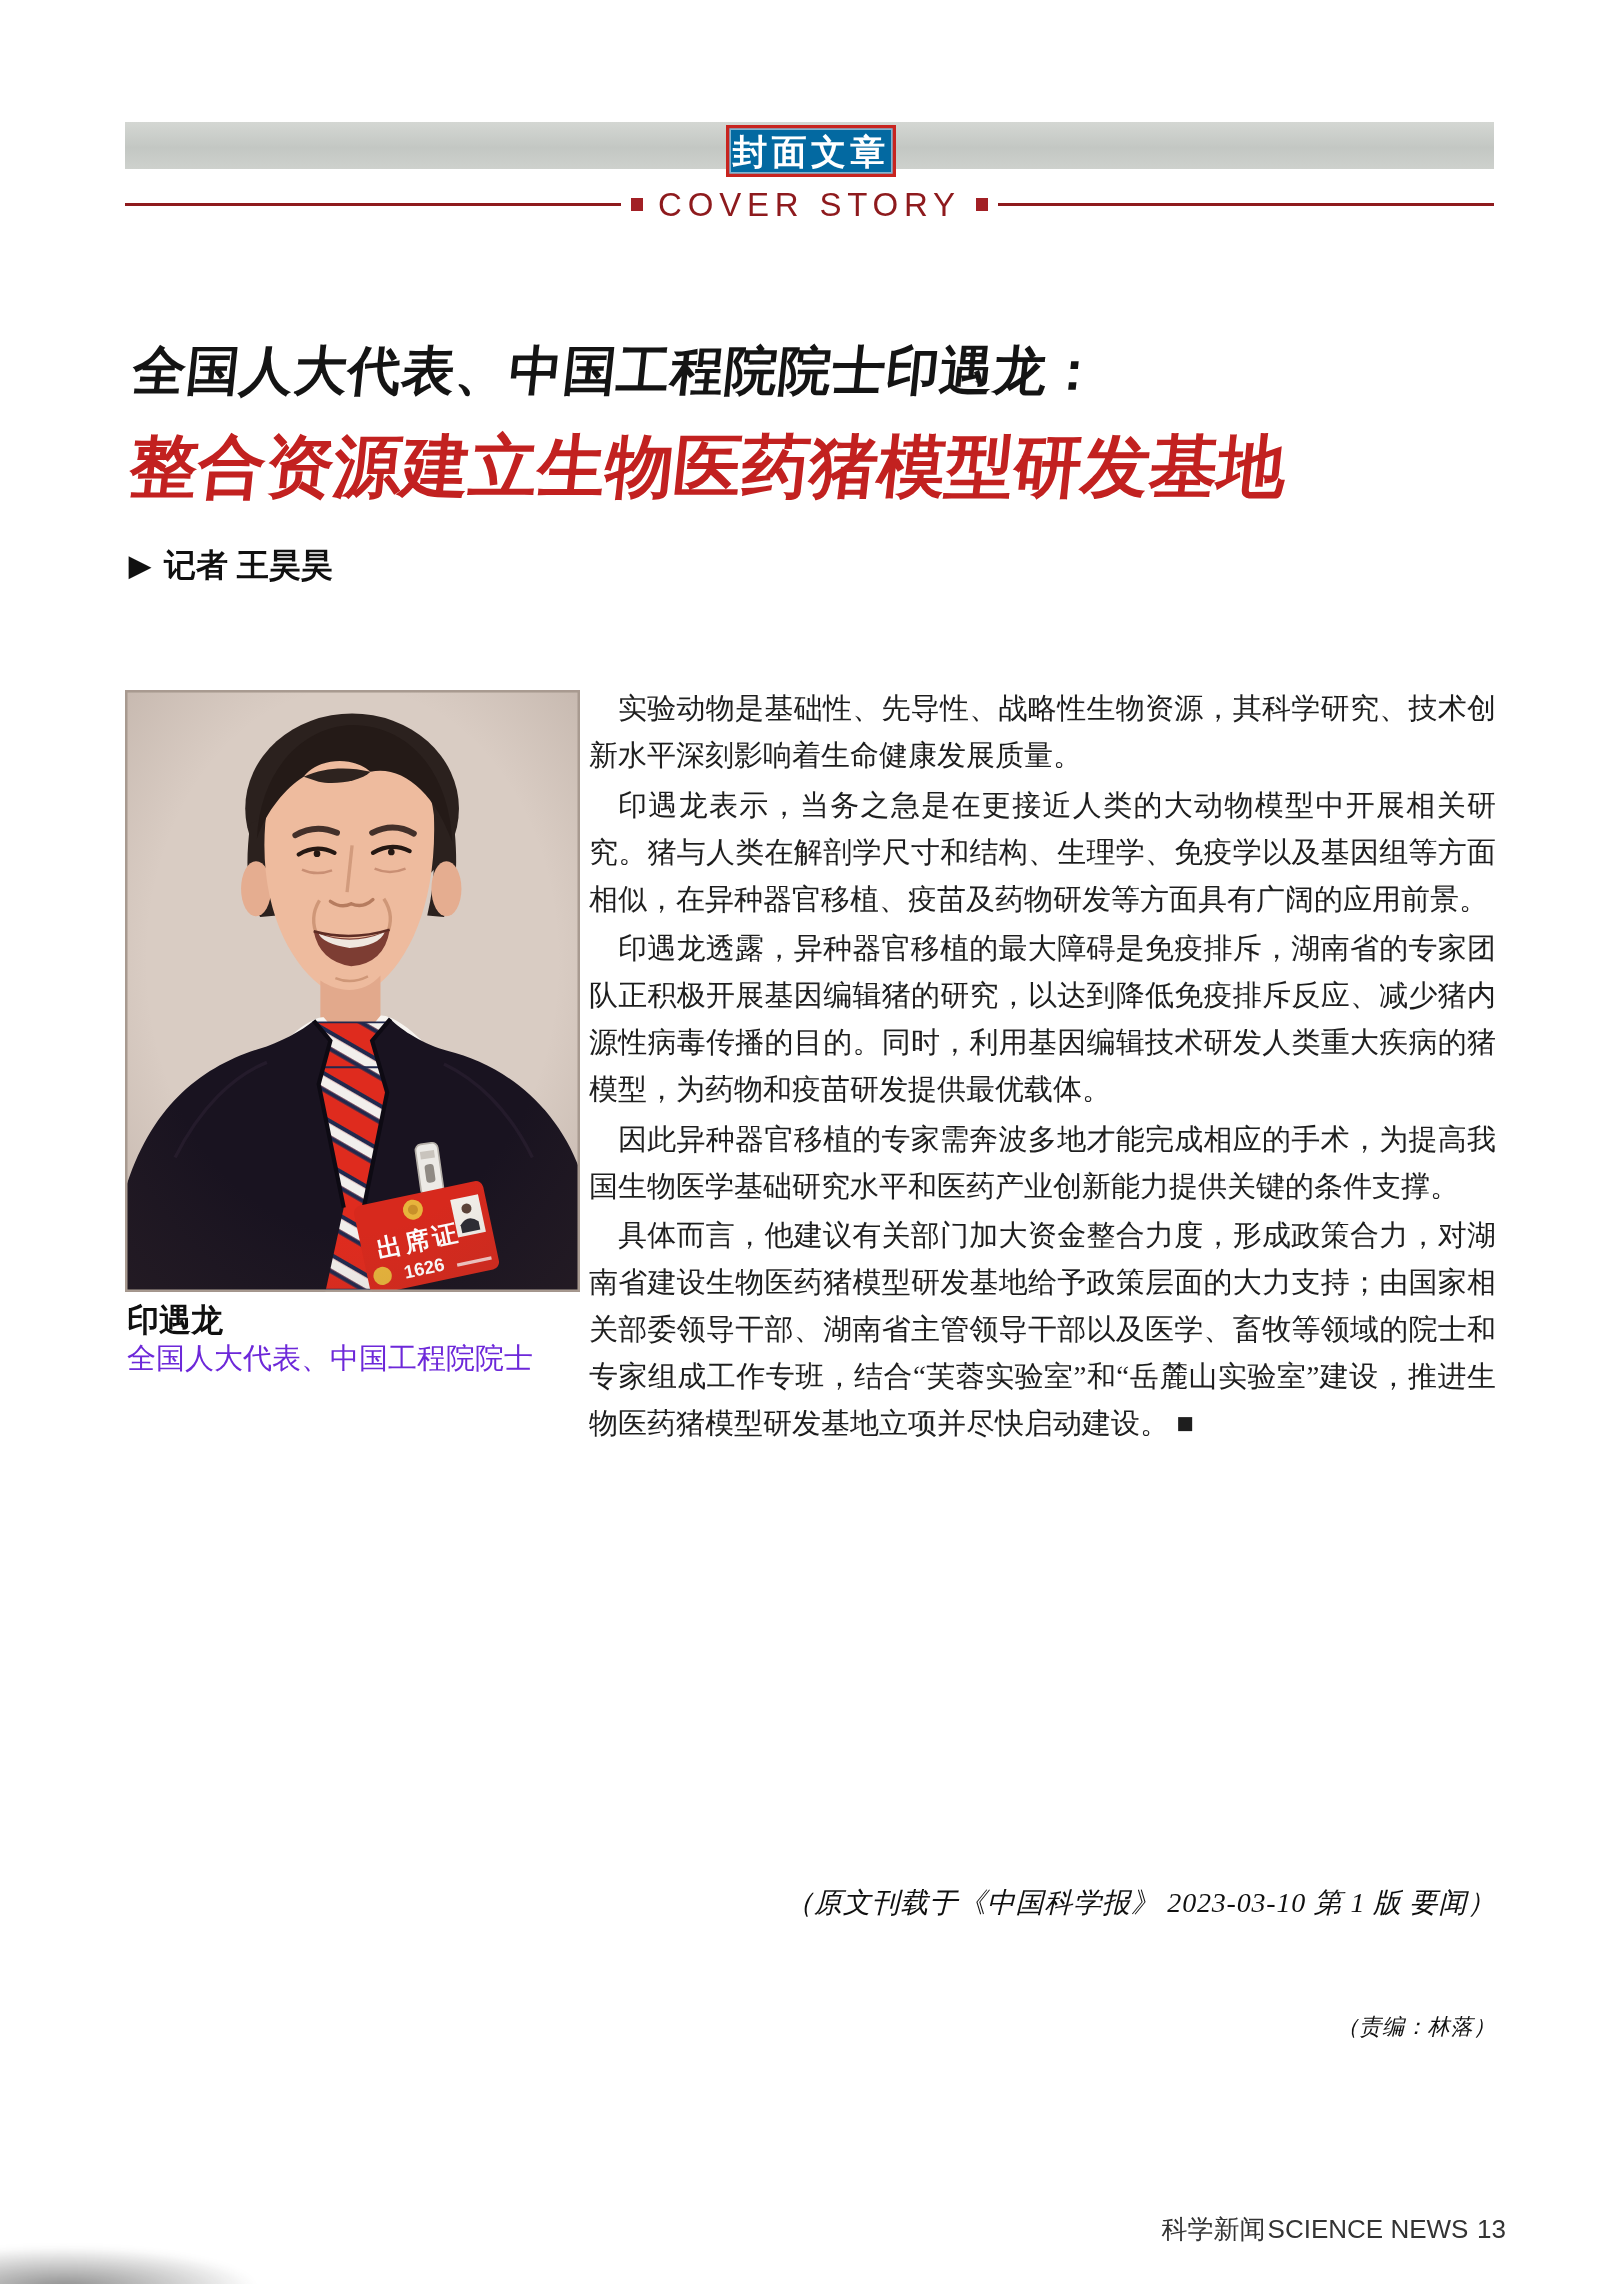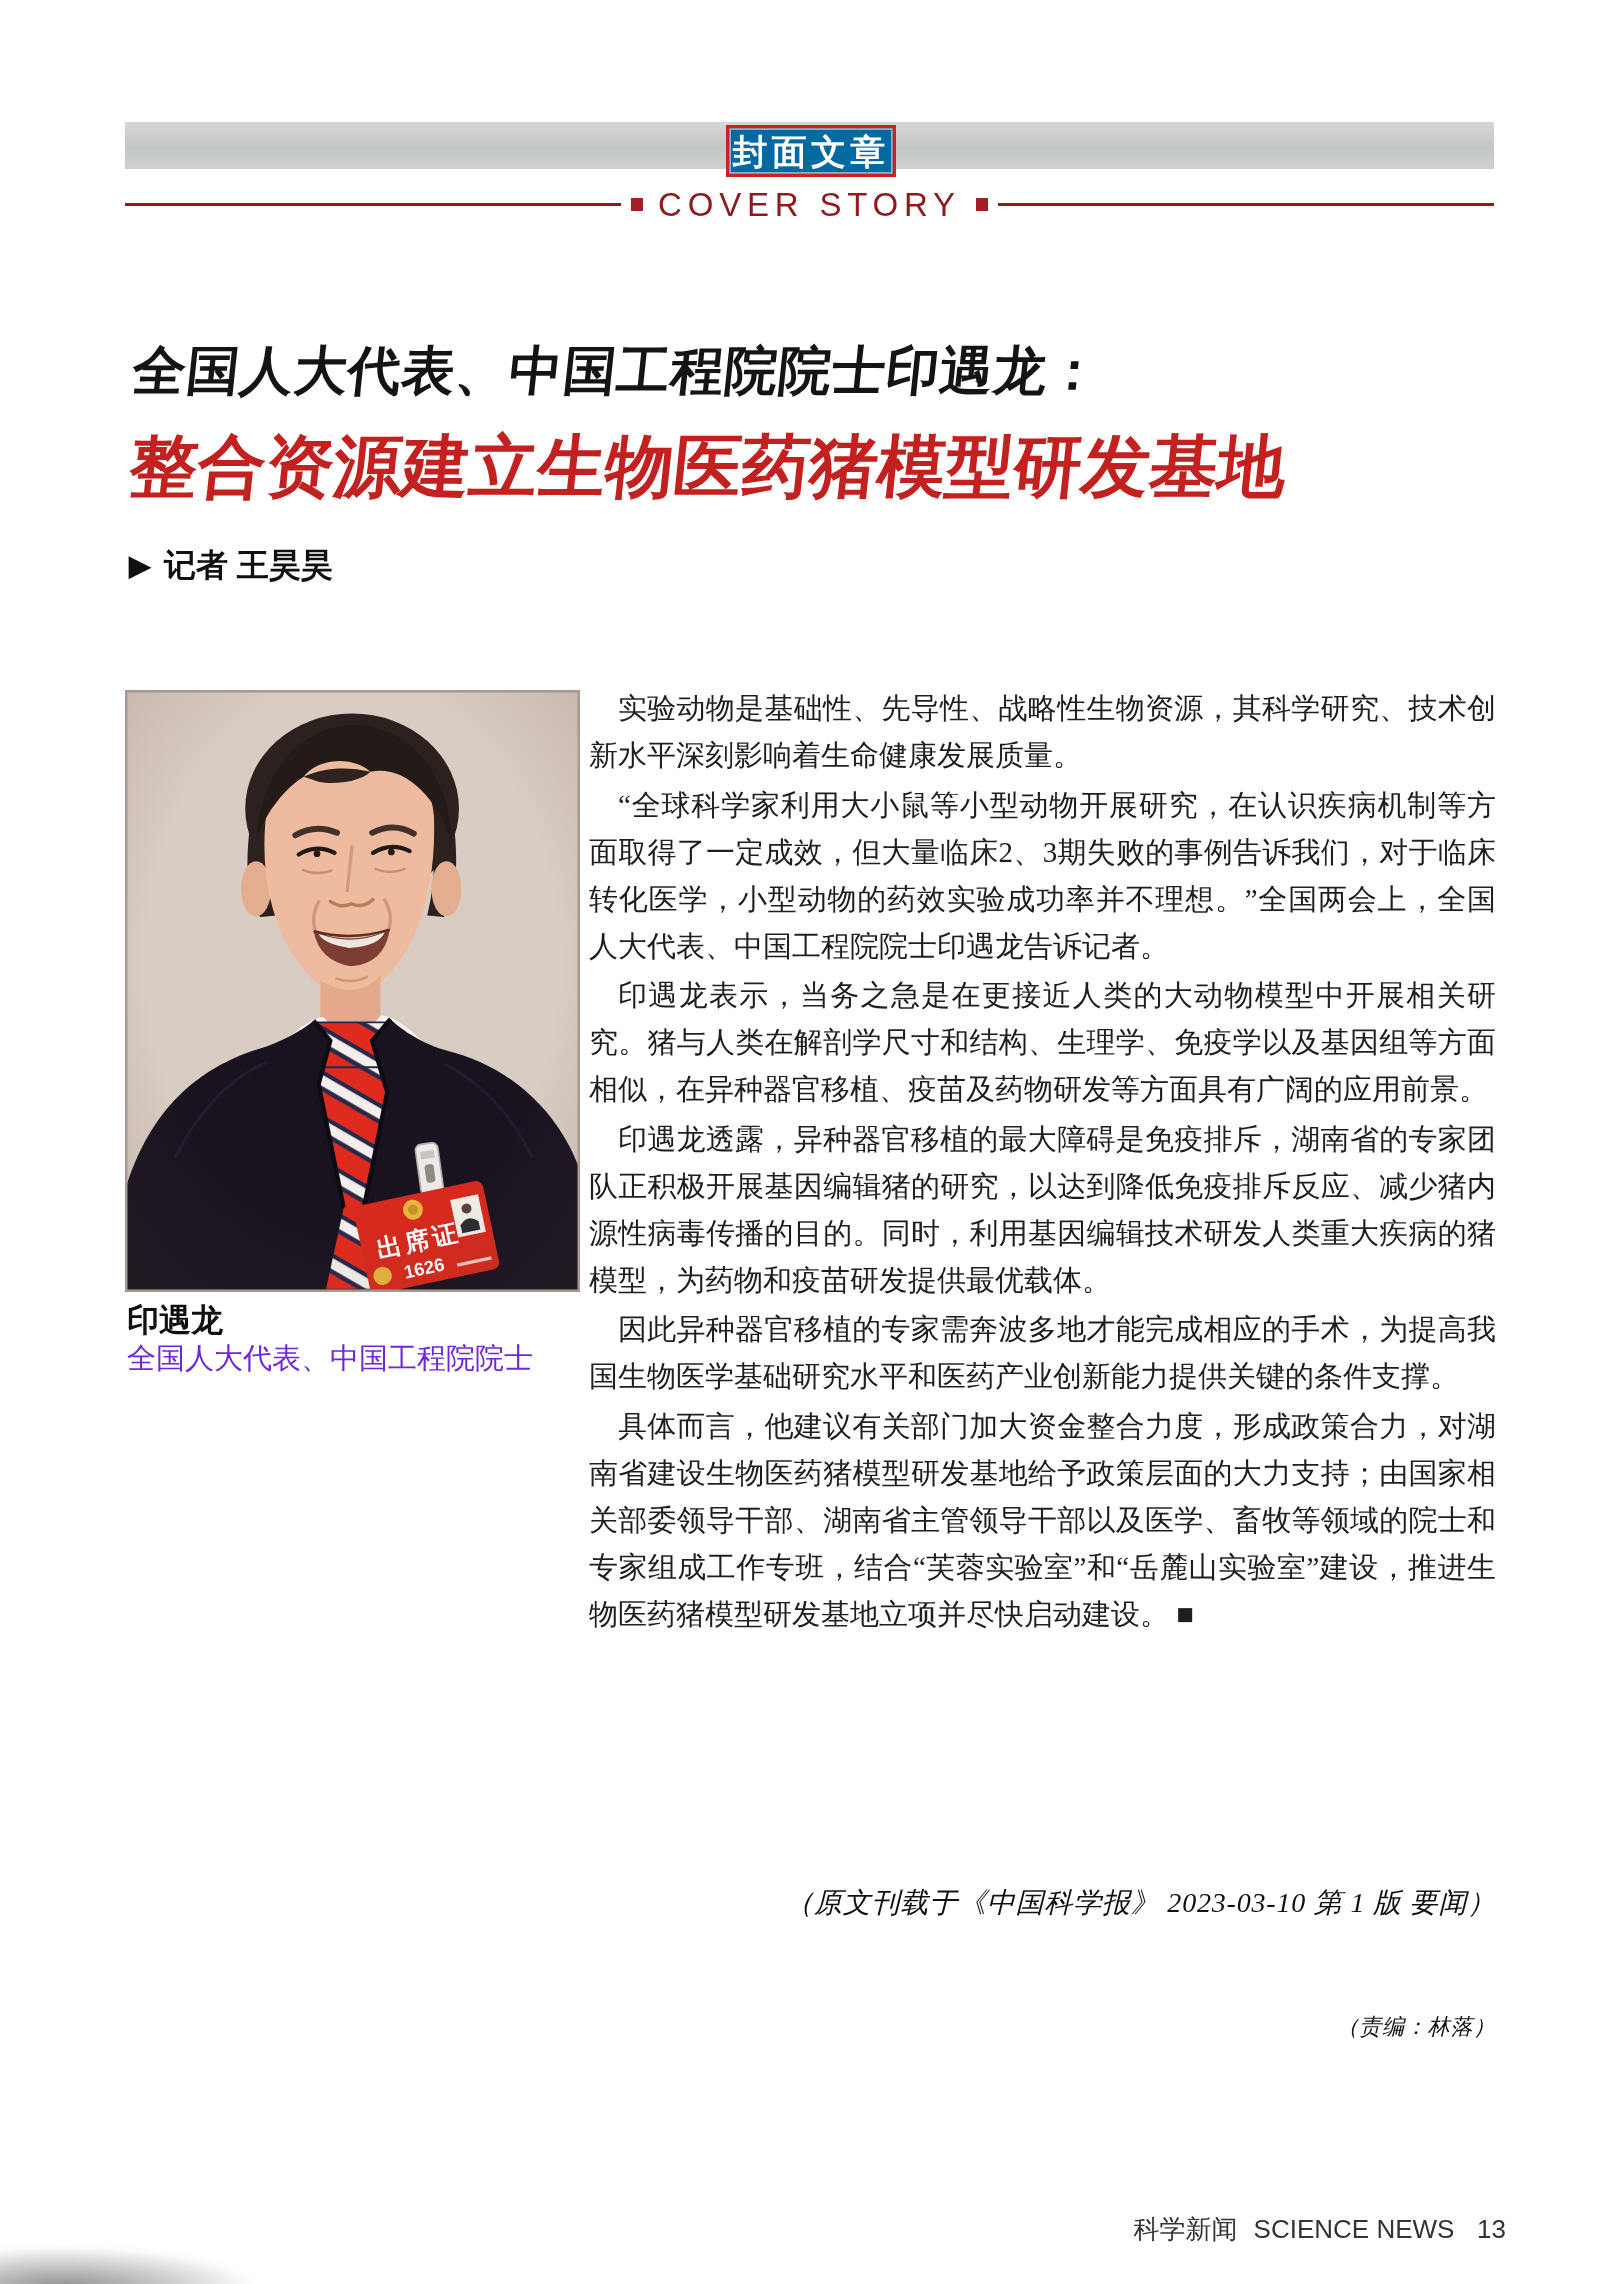--- a/index.html
+++ b/index.html
@@ -44,21 +44,21 @@
   .body-col{position:absolute;left:589px;top:685px;width:907px;font-size:29px;line-height:47px;
     color:#1e1e1e;text-align:justify;}
   .body-col p{margin:0 0 2.5px 0;text-indent:1em;}
 
   .source-note{position:absolute;right:127px;top:1884px;font-size:28px;font-style:italic;
     color:#101010;letter-spacing:0.8px;}
   .editor-note{position:absolute;right:127px;top:2012px;font-size:22px;font-style:italic;
     color:#101010;letter-spacing:0.8px;}
 
   
-  .footer{position:absolute;right:117px;top:2212px;display:flex;align-items:baseline;gap:16px;
+  .footer{position:absolute;right:117px;top:2212px;display:flex;align-items:baseline;gap:2px;
     font-family:"Liberation Sans",sans-serif;font-size:26px;color:#333;}
   .footer .pagenum{margin-left:6.7px;}
 
   .smudge{position:absolute;left:-42px;bottom:-15px;width:301px;height:53px;
     background:radial-gradient(ellipse at 35% 80%, rgba(25,25,25,.5), rgba(25,25,25,0) 70%);
     filter:blur(3.3px);}
 
   .svg-badge-title{font-family:"Liberation Sans",sans-serif;font-weight:700;}
   .svg-badge-num{font-family:"Liberation Sans",sans-serif;font-weight:700;}
 </style>
@@ -178,21 +178,20 @@
       <rect width="545" height="721" fill="url(#vig)"></rect>
       <rect x="1.5" y="1.5" width="542" height="718" fill="none" stroke="#a89a90" stroke-width="3"></rect>
     </svg>
   </div>
 
   <div class="cap-name">印遇龙</div>
   <div class="cap-title">全国人大代表、中国工程院院士</div>
 
   <div class="body-col">
     <p>实验动物是基础性、先导性、战略性生物资源，其科学研究、技术创新水平深刻影响着生命健康发展质量。</p>
-    <p>“全球科学家利用大小鼠等小型动物开展研究，在认识疾病机制等方面取得了一定成效，但大量临床2、3期失败的事例告诉我们，对于临床转化医学，小型动物的药效实验成功率并不理想。”全国两会上，全国人大代表、中国工程院院士印遇龙告诉记者。</p>
     <p>印遇龙表示，当务之急是在更接近人类的大动物模型中开展相关研究。猪与人类在解剖学尺寸和结构、生理学、免疫学以及基因组等方面相似，在异种器官移植、疫苗及药物研发等方面具有广阔的应用前景。</p>
     <p>印遇龙透露，异种器官移植的最大障碍是免疫排斥，湖南省的专家团队正积极开展基因编辑猪的研究，以达到降低免疫排斥反应、减少猪内源性病毒传播的目的。同时，利用基因编辑技术研发人类重大疾病的猪模型，为药物和疫苗研发提供最优载体。</p>
     <p>因此异种器官移植的专家需奔波多地才能完成相应的手术，为提高我国生物医学基础研究水平和医药产业创新能力提供关键的条件支撑。</p>
     <p>具体而言，他建议有关部门加大资金整合力度，形成政策合力，对湖南省建设生物医药猪模型研发基地给予政策层面的大力支持；由国家相关部委领导干部、湖南省主管领导干部以及医学、畜牧等领域的院士和专家组成工作专班，结合“芙蓉实验室”和“岳麓山实验室”建设，推进生物医药猪模型研发基地立项并尽快启动建设。 ■</p>
   </div>
 
   <div class="source-note">（原文刊载于《中国科学报》 2023-03-10 第 1 版 要闻）</div>
   <div class="editor-note">（责编：林落）</div>
 
   <div class="footer">

